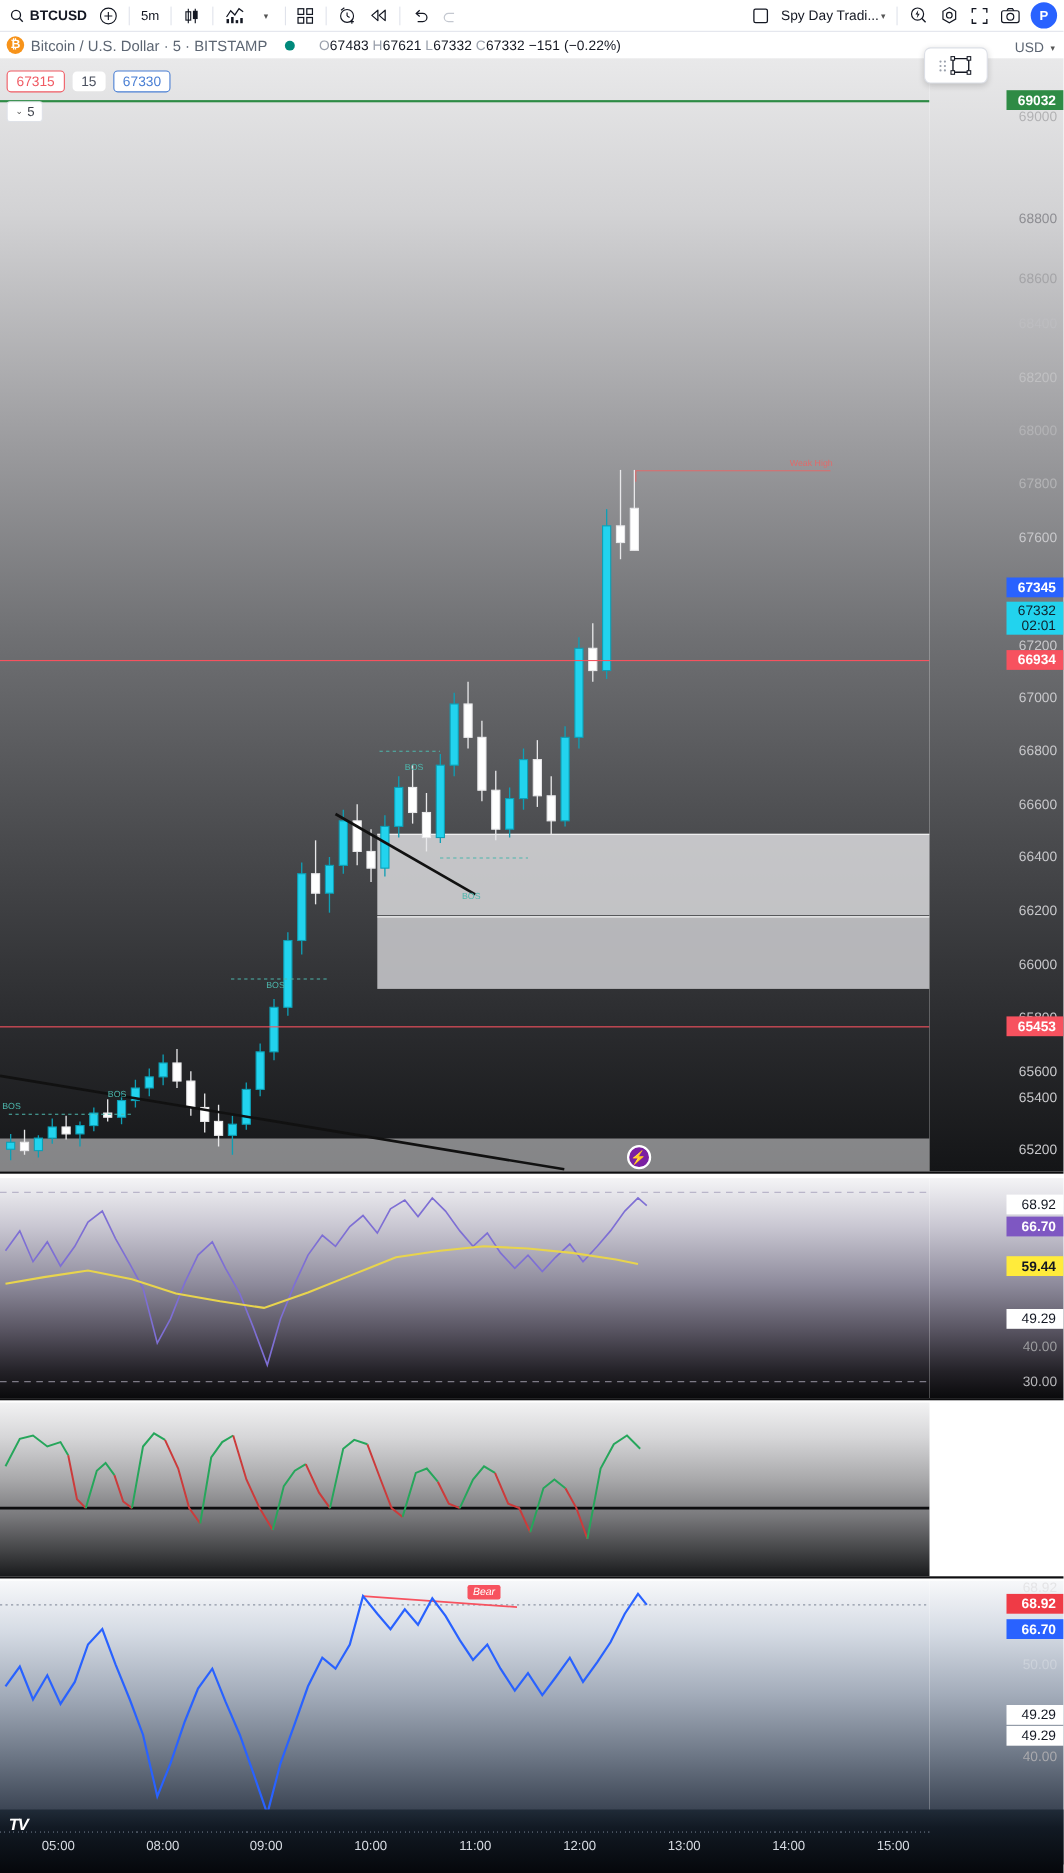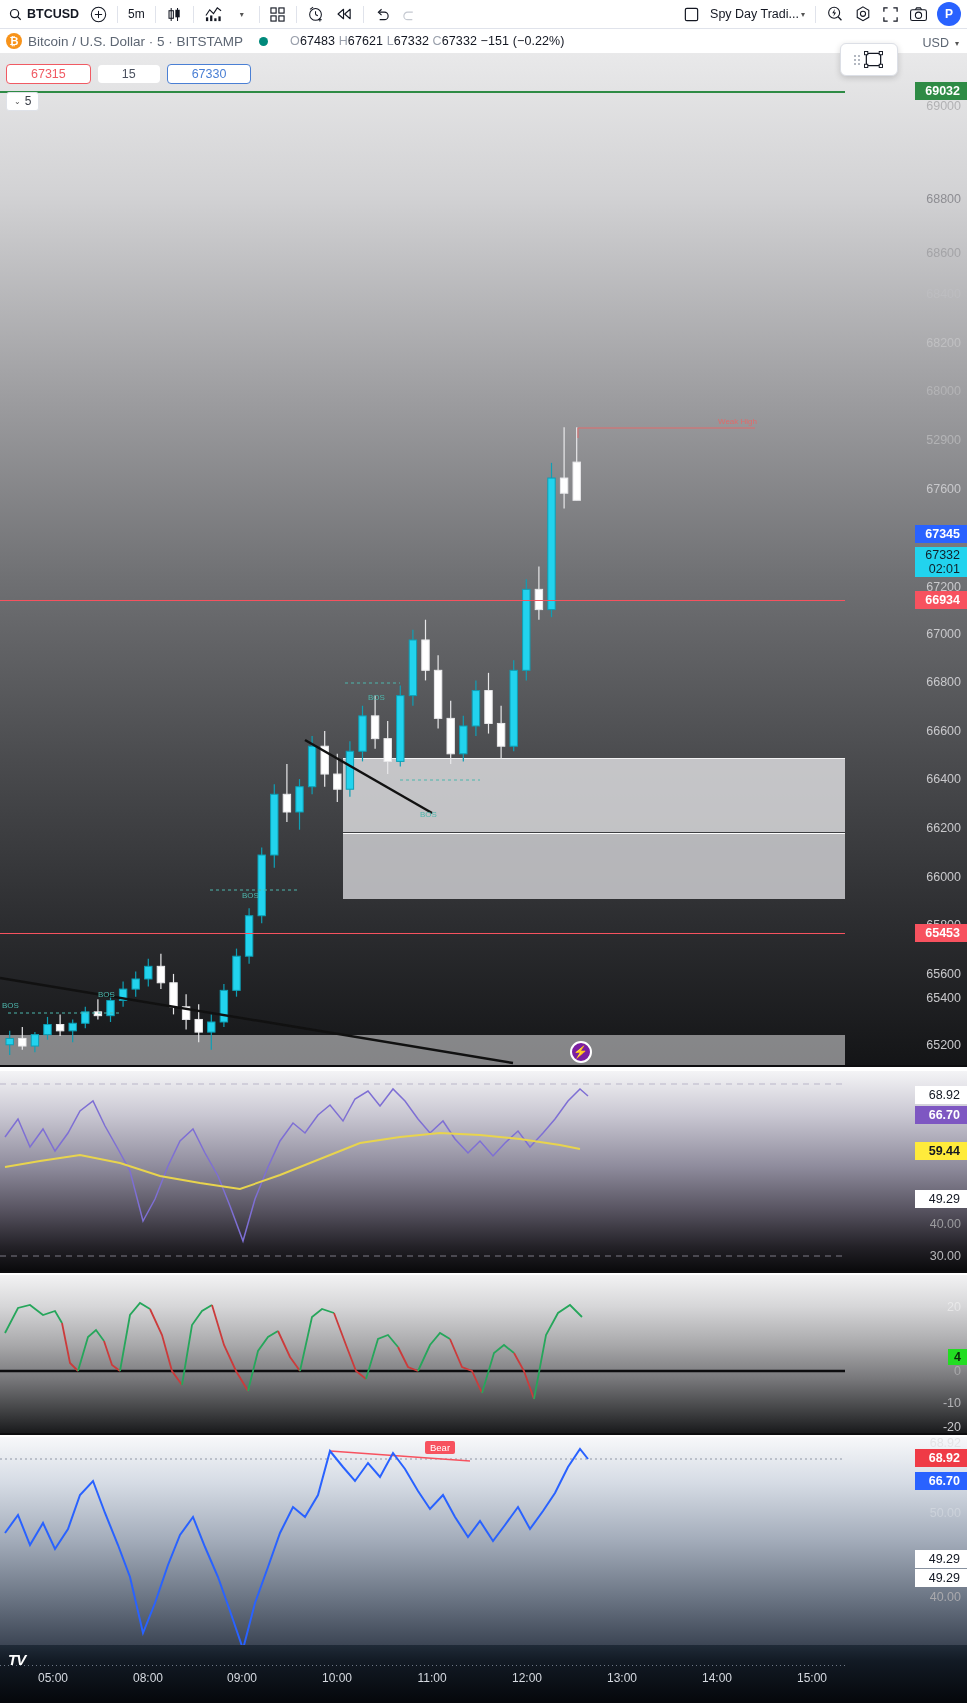--- a/index.html
+++ b/index.html
@@ -51,21 +51,21 @@
   .ohlc { margin-left: 16px; font-size: 12.5px; color: #131722; letter-spacing: .1px; }
   .ohlc .lab { color: #9aa0ac; }
   .ohlc .chg { color: #131722; }
 
   
   .sublegend {
     position: absolute; left: 6px; top: 64px; display: flex; align-items: center; gap: 7px;
     z-index: 30; font-size: 12.5px;
   }
   .chip {
-    border-radius: 4px; padding: 2px 24px; background: #fff; font-size: 12.5px;
+    border-radius: 4px; padding: 2px 8px; background: #fff; font-size: 12.5px;
   }
   .chip-red { border: 1px solid #f05a63; color: #f05a63; }
   .chip-blue { border: 1px solid #4a7fd4; color: #4a7fd4; }
   .chip-plain { color: #4c5260; }
   .sublegend2 {
     position: absolute; left: 6px; top: 92px; z-index: 30;
     display: flex; align-items: center; gap: 4px;
     background: #fff; border: 1px solid #dfe2e8; border-radius: 3px;
     padding: 1px 7px 2px 5px; font-size: 12px; color: #3c4049;
   }
@@ -510,21 +510,21 @@
     </div>
 
     <div class="pscale" id="scale-main">
       <div class="tag tag-green wide" style="top:38px;">69032</div>
       <div class="tick dark" style="top:53px;color:rgba(90,90,92,.35);">69000</div>
       <div class="tick dark" style="top:146px;">68800</div>
       <div class="tick dark" style="top:200px;color:#a4a4a7;">68600</div>
       <div class="tick" style="top:241px;color:#bdbdc0;">68400</div>
       <div class="tick" style="top:290px;color:rgba(255,255,255,.25);">68200</div>
       <div class="tick" style="top:338px;color:rgba(255,255,255,.22);">68000</div>
-      <div class="tick faint" style="top:387px;">52900</div>
+      <div class="tick faint" style="top:387px;">67800</div>
       <div class="tick light" style="top:436px;">67600</div>
 
       <div class="tag tag-blue wide" style="top:481px;">67345</div>
       <div class="tag tag-cyan wide" style="top:509px;padding-top:1px;padding-bottom:1px;">
         <div>67332</div>
         <div>02:01</div>
       </div>
 
       <div class="tick light" style="top:534px;">67200</div>
       <div class="tick light" style="top:581px;">67000</div>
@@ -579,39 +579,32 @@
         <polyline fill="none" stroke="#cc3b3b" stroke-width="1.8" points="334,38 346,70 356,96 366,104"></polyline>
         <polyline fill="none" stroke="#26a65b" stroke-width="1.8" points="366,104 378,64 388,60 398,72"></polyline>
         <polyline fill="none" stroke="#cc3b3b" stroke-width="1.8" points="398,72 408,92 418,96"></polyline>
         <polyline fill="none" stroke="#26a65b" stroke-width="1.8" points="418,96 430,70 440,58 450,64"></polyline>
         <polyline fill="none" stroke="#cc3b3b" stroke-width="1.8" points="450,64 462,92 472,96 482,118"></polyline>
         <polyline fill="none" stroke="#26a65b" stroke-width="1.8" points="482,118 494,78 504,70 514,78"></polyline>
         <polyline fill="none" stroke="#cc3b3b" stroke-width="1.8" points="514,78 524,96 534,124"></polyline>
         <polyline fill="none" stroke="#26a65b" stroke-width="1.8" points="534,124 546,60 558,38 570,30 582,42"></polyline>
       </svg>
     </div>
-    <div class="pscale" id="scale-mom">
-      <div class="tick" style="top:32px;color:rgba(255,255,255,.42);">20</div>
-      <div class="tag tag-lime" style="top:82px;padding:1px 6px;">4</div>
-      <div class="tick" style="top:96px;color:rgba(255,255,255,.30);">0</div>
-      <div class="tick" style="top:128px;color:#b3b3b6;">-10</div>
-      <div class="tick" style="top:152px;color:#c7c7ca;">-20</div>
-    </div>
 
     <div class="pane-div" style="top:1380px;"></div>
 
     <div class="pane" id="pane-osc">
       <svg style="position:absolute;left:0;top:0;width:845px;height:258px">
         <line x1="0" y1="22" x2="845" y2="22" stroke="#8e96a5" stroke-width="1" stroke-dasharray="2 3"></line>
         <line x1="0" y1="232" x2="845" y2="232" stroke="#6a7480" stroke-width="1" stroke-dasharray="2 3"></line>
 
         <line x1="330" y1="14" x2="470" y2="24" stroke="#f7525f" stroke-width="1.6"></line>
         <polyline fill="none" stroke="#2962ff" stroke-width="2" points="5,96 18,78 30,108 43,86 55,112 68,92 80,58 93,44 105,76 118,108 130,140 143,196 155,166 168,128 180,98 193,80 205,110 218,140 230,174 243,212 255,166 268,130 280,96 293,70 305,80 318,58 330,14 343,30 355,44 368,26 380,40 393,16 405,32 418,54 430,72 443,58 455,80 468,100 480,84 493,104 505,88 518,70 530,92 543,74 555,56 568,30 580,12 588,22"></polyline>
       </svg>
-      <div class="badge-bear" style="left:425px;top:4px;">Bear</div>
+      <div class="badge-bear" style="left:425px;top:4px;font-style:italic;">Bear</div>
     </div>
     <div class="pscale" id="scale-osc">
       <div class="tick" style="top:6px;color:#e4e4e6;">68.92</div>
       <div class="tag tag-redflat wide" style="top:21px;">68.92</div>
       <div class="tag tag-blue wide" style="top:44px;">66.70</div>
       <div class="tick" style="top:76px;color:rgba(255,255,255,.25);">50.00</div>
       <div class="tag tag-white wide" style="top:122px;">49.29</div>
       <div class="tag tag-white wide" style="top:141px;">49.29</div>
       <div class="tick" style="top:160px;color:#a9a9ad;">40.00</div>
       <div class="tick" style="top:232px;color:#c0c0c4;">30.00</div>

